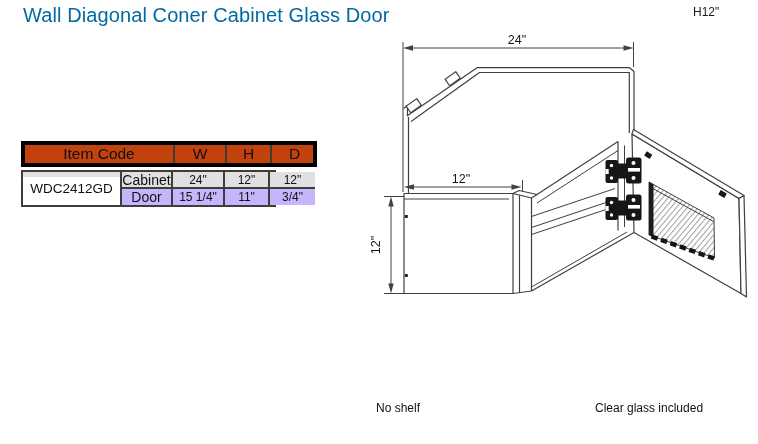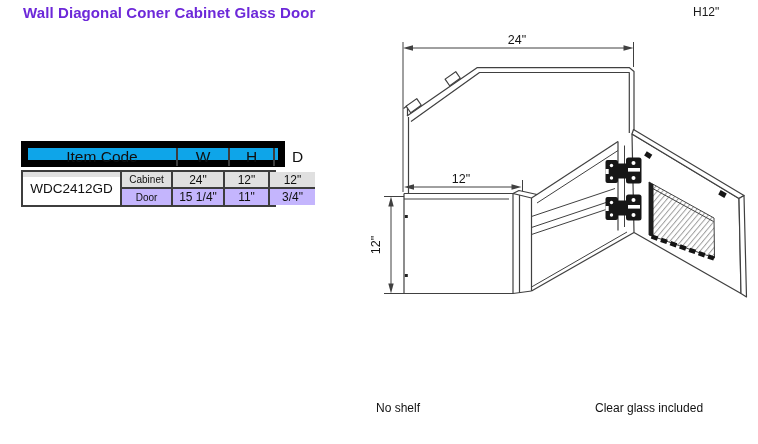--- a/index.html
+++ b/index.html
@@ -3,47 +3,47 @@
 <meta charset="utf-8">
 <style>
   * { margin:0; padding:0; box-sizing:border-box; }
   body { background:#ffffff; }
   .page {
     position:relative; width:758px; height:444px; background:#ffffff;
     font-family:"Liberation Sans", sans-serif; color:#111; overflow:hidden;
   }
   .title {
     position:absolute; left:23px; top:4px;
-    font-size:15px; font-weight:bold; color:#6d28d9; letter-spacing:.1px;
+    font-size:20px; font-weight:normal; color:#0369a1; letter-spacing:.1px;
   }
   .corner-label {
     position:absolute; left:693px; top:5px; font-size:12px; color:#1a1a1a;
   }
   
   .spec-table { position:absolute; left:21px; top:141px; width:296px; }
   .tbl-header {
     display:grid; grid-template-columns:148px 52px 45px 47px;
-    width:264px; height:26px; border:7px solid #000000; background:#0ea5e9;
+    width:296px; height:26px; border:4px solid #000000; background:#c2410c;
   }
   .tbl-header .cell { display:flex; align-items:center; justify-content:center;
     font-size:15.5px; color:#101010; border-left:2px solid #3d3d3d; }
   .tbl-header .cell:first-child { border-left:none; }
   .tbl-body {
     margin-top:3px; display:grid;
     grid-template-columns:97px 51px 52px 45px 47px;
     grid-template-rows:17px 16px;
     width:255px; height:37px; border:2px solid #3d3d3d; background:#fff;
   }
   .tbl-body .cell { display:flex; align-items:center; justify-content:center; }
   .c-item {
     grid-row:1 / 3; grid-column:1;
     background:linear-gradient(to bottom, #e0e0e0 0, #e0e0e0 5px, #ffffff 5px);
     font-size:13.5px; color:#101010;
   }
-  .c-sub { font-size:10px; color:#101010; border-left:2px solid #3d3d3d; }
+  .c-sub { font-size:14px; color:#101010; border-left:2px solid #3d3d3d; }
   .c-val { font-size:12px; color:#101010; border-left:2px solid #3d3d3d; }
   .row1 { background:#e0e0e0; border-bottom:2px solid #3d3d3d; }
   .row2 { background:#c4b5fd; }
   
   .drawing { position:absolute; left:370px; top:28px; }
   .drawing text { font-family:"Liberation Sans", sans-serif; font-size:12.5px; fill:#141414; }
   
   .note { position:absolute; top:401px; font-size:12px; color:#111; }
   .note-left { left:376px; }
   .note-right { left:595px; }

